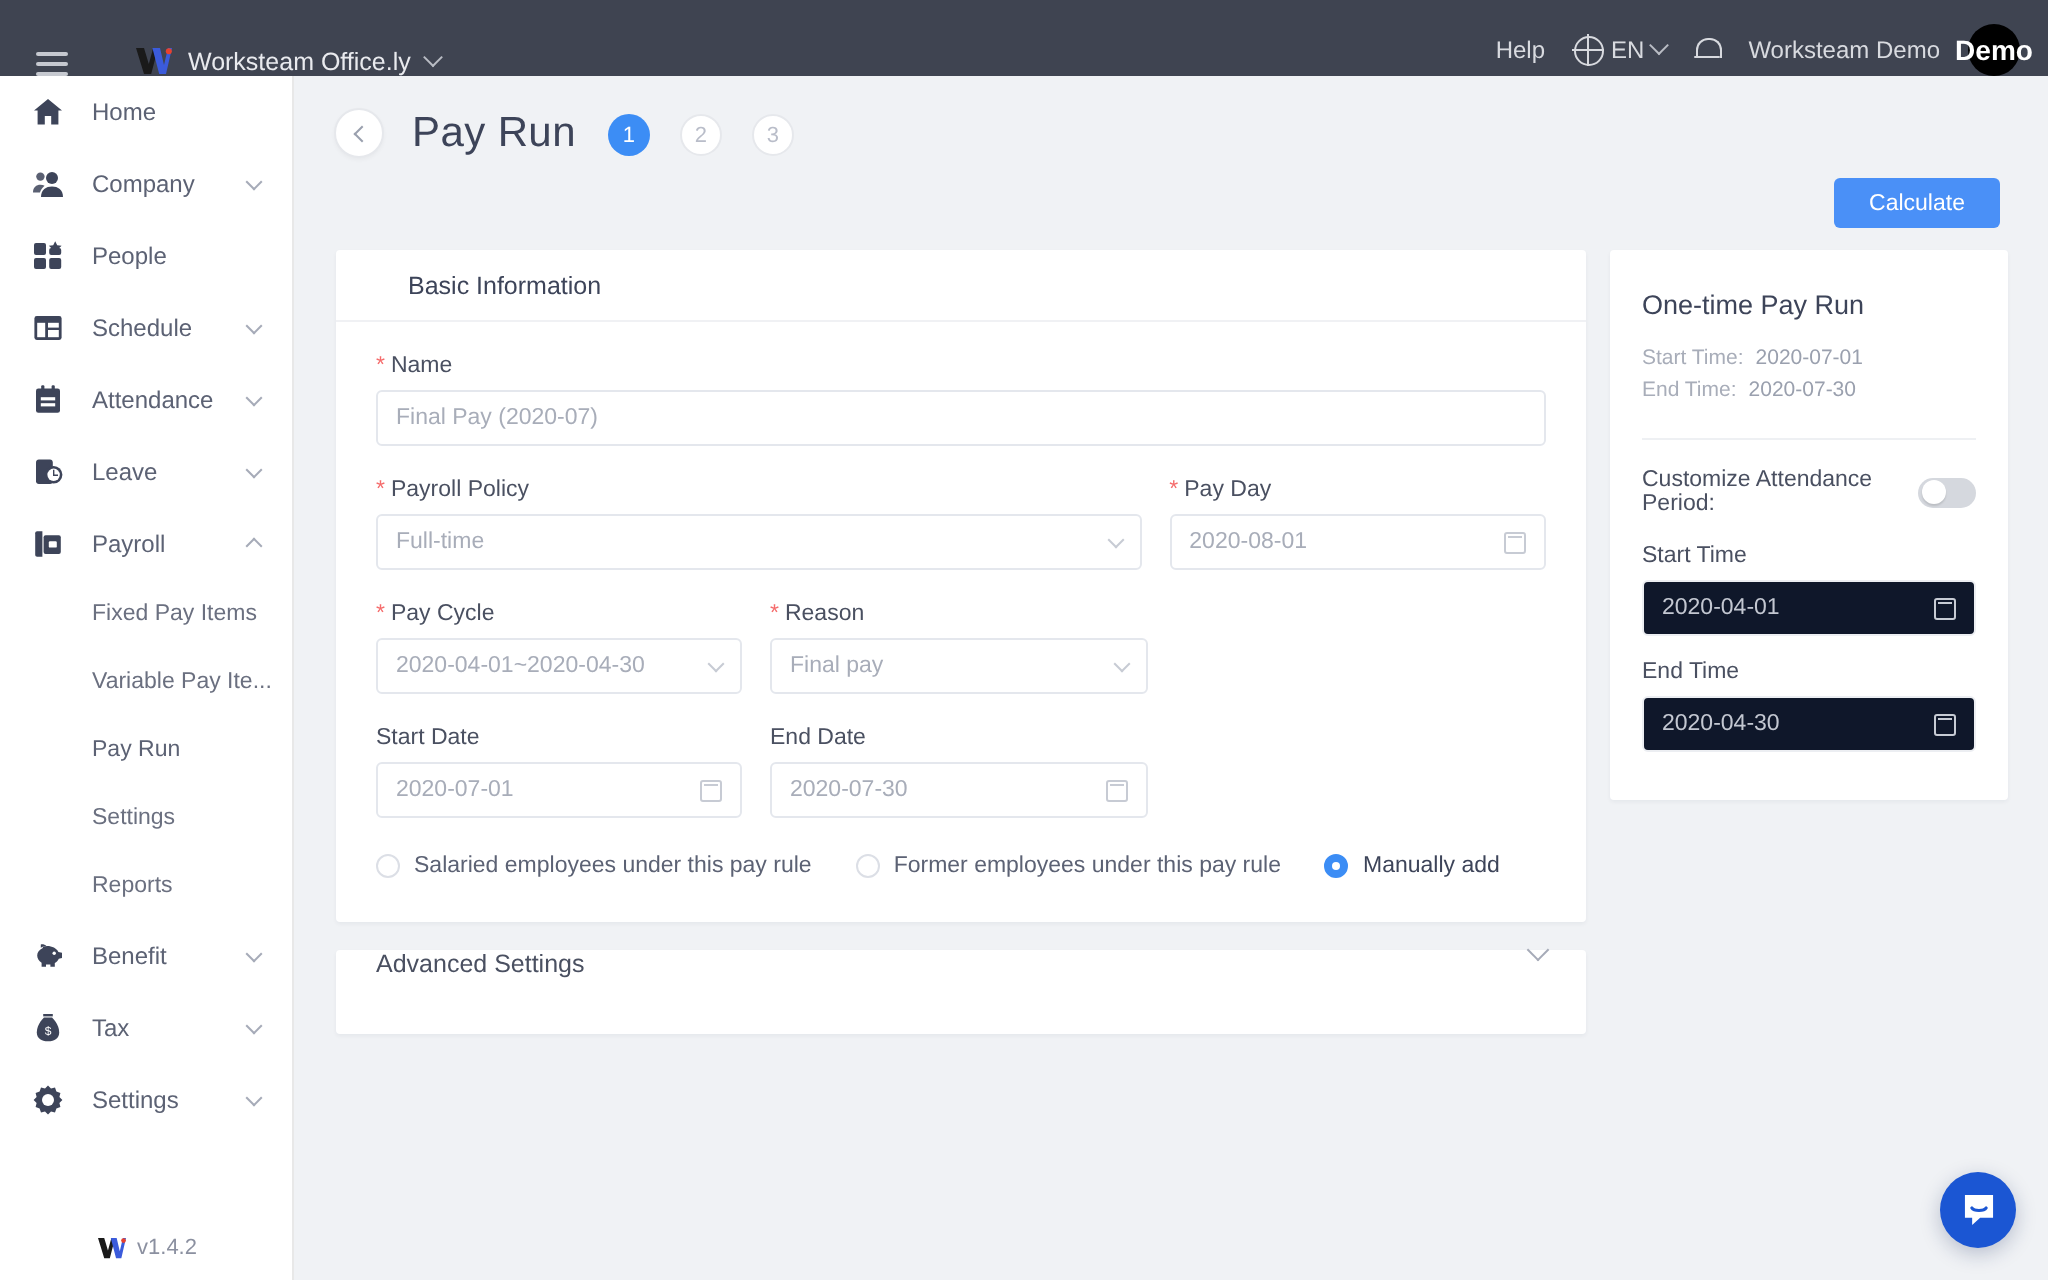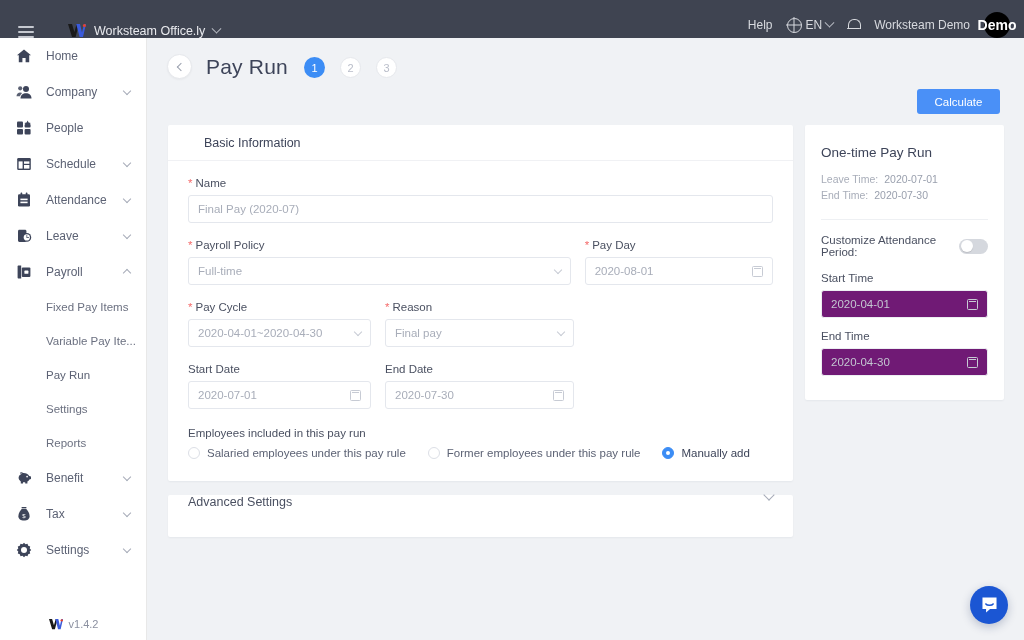--- a/index.html
+++ b/index.html
@@ -96,21 +96,21 @@
   .card-body { padding: 16px 20px 22px 20px; }
 
   .field-label { font-size: 11.5px; color: #4a5061; margin-bottom: 6px; display: block; }
   .req { color: #f56c6c; margin-right: 3px; }
   .input {
     height: 28px; border: 1px solid #e4e7ed; border-radius: 3px; background: #fff;
     display: flex; align-items: center; padding: 0 9px; font-size: 11.5px; color: #a8adb9;
     position: relative; cursor: text;
   }
   .input.select { cursor: pointer; }
-  .input.disabled { background: #701a75; border-color: #eceef2; color: #c3c7d1; cursor: not-allowed; gap: 24px; }
+  .input.disabled { background: #0f172a; border-color: #eceef2; color: #c3c7d1; cursor: not-allowed; gap: 24px; }
   .input .val { flex: 1; white-space: nowrap; overflow: hidden; }
   .sel-chev { width: 6px; height: 6px; border-right: 1.1px solid #c7cbd4;
     border-bottom: 1.1px solid #c7cbd4; transform: rotate(45deg); margin-top: -3px; flex: none; }
   .cal-ico { width: 11px; height: 11px; border: 1.2px solid #c7cbd4; border-radius: 1.5px;
     position: relative; flex: none; }
   .cal-ico::before { content:""; position:absolute; top: 1.5px; left: 1px; right: 1px;
     height: 1.2px; background: #c7cbd4; }
 
   .row2 { display: flex; gap: 14px; margin-top: 16px; }
   .col-half { width: 183px; }
@@ -428,21 +428,20 @@
               <div class="col-half-wide">
                 <label class="field-label">End Date</label>
                 <div class="input">
                   <span class="val">2020-07-30</span>
                   <span class="cal-ico"></span>
                 </div>
               </div>
             </div>
 
             <div style="margin-top:18px">
-              <label class="field-label">Employees included in this pay run</label>
               <div class="radio-group">
                 <label class="radio">
                   <span class="dot"></span>
                   <span class="rl">Salaried employees under this pay rule</span>
                 </label>
                 <label class="radio">
                   <span class="dot"></span>
                   <span class="rl">Former employees under this pay rule</span>
                 </label>
                 <label class="radio checked">
@@ -459,21 +458,21 @@
           <span class="adv-title">Advanced Settings</span>
           <span class="adv-chev"></span>
         </div>
 
       </div>
 
       <div class="side-col">
         <div class="side-card">
           <div class="side-title">One-time Pay Run</div>
           <div class="side-line">
-            <span class="k">Leave Time:</span>
+            <span class="k">Start Time:</span>
             <span class="v">2020-07-01</span>
           </div>
           <div class="side-line">
             <span class="k">End Time:</span>
             <span class="v">2020-07-30</span>
           </div>
 
           <div class="divider"></div>
 
           <div class="toggle-row">

